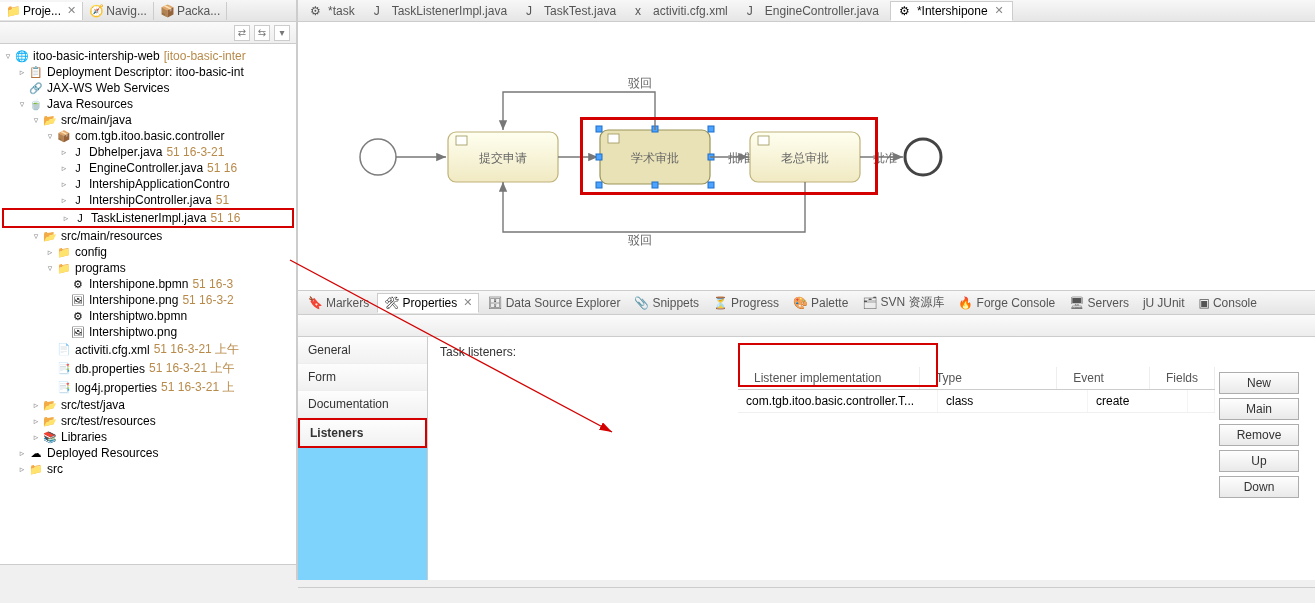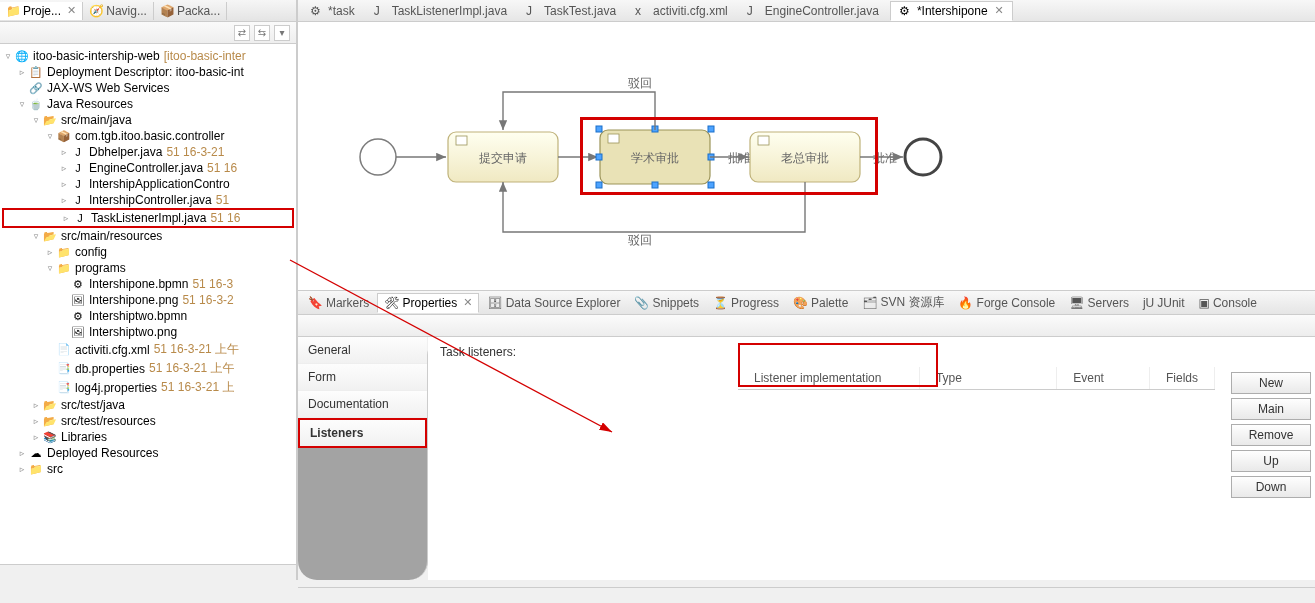--- a/index.html
+++ b/index.html
@@ -27,33 +27,33 @@
 .ed-tab .tico { width:14px; height:14px; display:inline-block; }
 .close-x { font-size:11px; color:#888; margin-left:3px; }
 .canvas-area { flex:1; background:#fff; position:relative; overflow:hidden; }
 svg.diagram { position:absolute; top:0; left:0; }
 .bottom-panel { height:290px; border-top:1px solid #ccc; display:flex; flex-direction:column; background:#f0f0f0; }
 .bottom-tabs { height:24px; background:linear-gradient(#f8f8f8,#e5e5e5); border-bottom:1px solid #ccc; display:flex; align-items:center; gap:2px; padding:0 4px; }
 .btab { padding:2px 6px; color:#555; display:flex; align-items:center; gap:3px; cursor:pointer; }
 .btab.active { background:#fff; border:1px solid #ccc; border-bottom:1px solid #fff; color:#000; }
 .bp-toolbar { height:22px; background:linear-gradient(#fbfbfb,#ededed); border-bottom:1px solid #ccc; }
 .bp-body { flex:1; display:flex; }
-.prop-nav { width:130px; border-right:1px solid #ccc; background:#a3a3a3;border-radius:19px; }
+.prop-nav { width:130px; border-right:1px solid #ccc; background:#7dd3fc; }
 .prop-nav-item { padding:6px 10px; border-bottom:1px solid #eee; color:#333; cursor:pointer; background:linear-gradient(#fdfdfd,#f1f1f1); }
 .prop-nav-item.active { font-weight:bold; border:2px solid #d40000; }
 .prop-content { flex:1; padding:8px 12px; background:#fff; position:relative; }
 .listeners-label { color:#333; margin-bottom:12px; }
 .listener-table { position:absolute; left:310px; top:30px; right:100px; bottom:8px; display:flex; flex-direction:column; }
 .listener-hdrow { display:flex; border-bottom:1px solid #ccc; }
 .listener-hd { padding:4px 16px; color:#555; border-right:1px solid #eee; }
 .hd1{width:200px}.hd2{width:150px}.hd3{width:100px}.hd4{flex:1}
 .listener-row { display:flex; border-bottom:1px solid #f0f0f0; }
 .listener-cell { padding:4px 8px; border-right:1px solid #f4f4f4; }
 .tbl-highlight { border:2px solid #d40000; width:200px; margin-top:-24px; height:44px; position:absolute; pointer-events:none; }
-.button-stack { position:absolute; right:4px; top:35px; width:80px; display:flex; flex-direction:column; gap:4px; }
+.button-stack { position:absolute; right:16px; top:35px; width:80px; display:flex; flex-direction:column; gap:4px; }
 .stk-btn { height:22px; border:1px solid #adadad; background:linear-gradient(#fefefe,#e9e9e9); cursor:pointer; font-size:12px; color:#333; }
 .hscroll { height:16px; border-top:1px solid #ccc; background:#f0f0f0; }
 .red-box { border:3px solid #d40000; position:absolute; pointer-events:none; }
 .arrow-line { position:absolute; pointer-events:none; }
 .lbl-text { fill:#666; font-size:12px; }
 .task-box { fill:url(#taskGrad); stroke:#bfb27a; stroke-width:1.2; rx:8; ry:8; }
 .task-sel { fill:#e9e2b6; stroke:#9c9459; }
 .circle-ev { fill:#fff; stroke:#7c7c7c; stroke-width:1.5; }
 .end-ev { fill:#fff; stroke:#444; stroke-width:3; }
 .flow-line { stroke:#777; stroke-width:1.4; fill:none; marker-end:url(#arr); }
@@ -378,20 +378,26 @@
         <div class="prop-content">
           <div class="listeners-label">Task listeners:</div>
 
           <div class="listener-table">
             <div class="listener-hdrow">
               <div class="listener-hd hd1">Listener implementation</div>
               <div class="listener-hd hd2">Type</div>
               <div class="listener-hd hd3">Event</div>
               <div class="listener-hd hd4">Fields</div>
             </div>
+            <div class="listener-row">
+              <div class="listener-cell hd1">com.tgb.itoo.basic.controller.T...</div>
+              <div class="listener-cell hd2">class</div>
+              <div class="listener-cell hd3">create</div>
+              <div class="listener-cell hd4"></div>
+            </div>
             <div class="tbl-highlight"></div>
           </div>
 
           <div class="button-stack">
             <button class="stk-btn">New</button>
             <button class="stk-btn">Main</button>
             <button class="stk-btn">Remove</button>
             <button class="stk-btn">Up</button>
             <button class="stk-btn">Down</button>
           </div>

